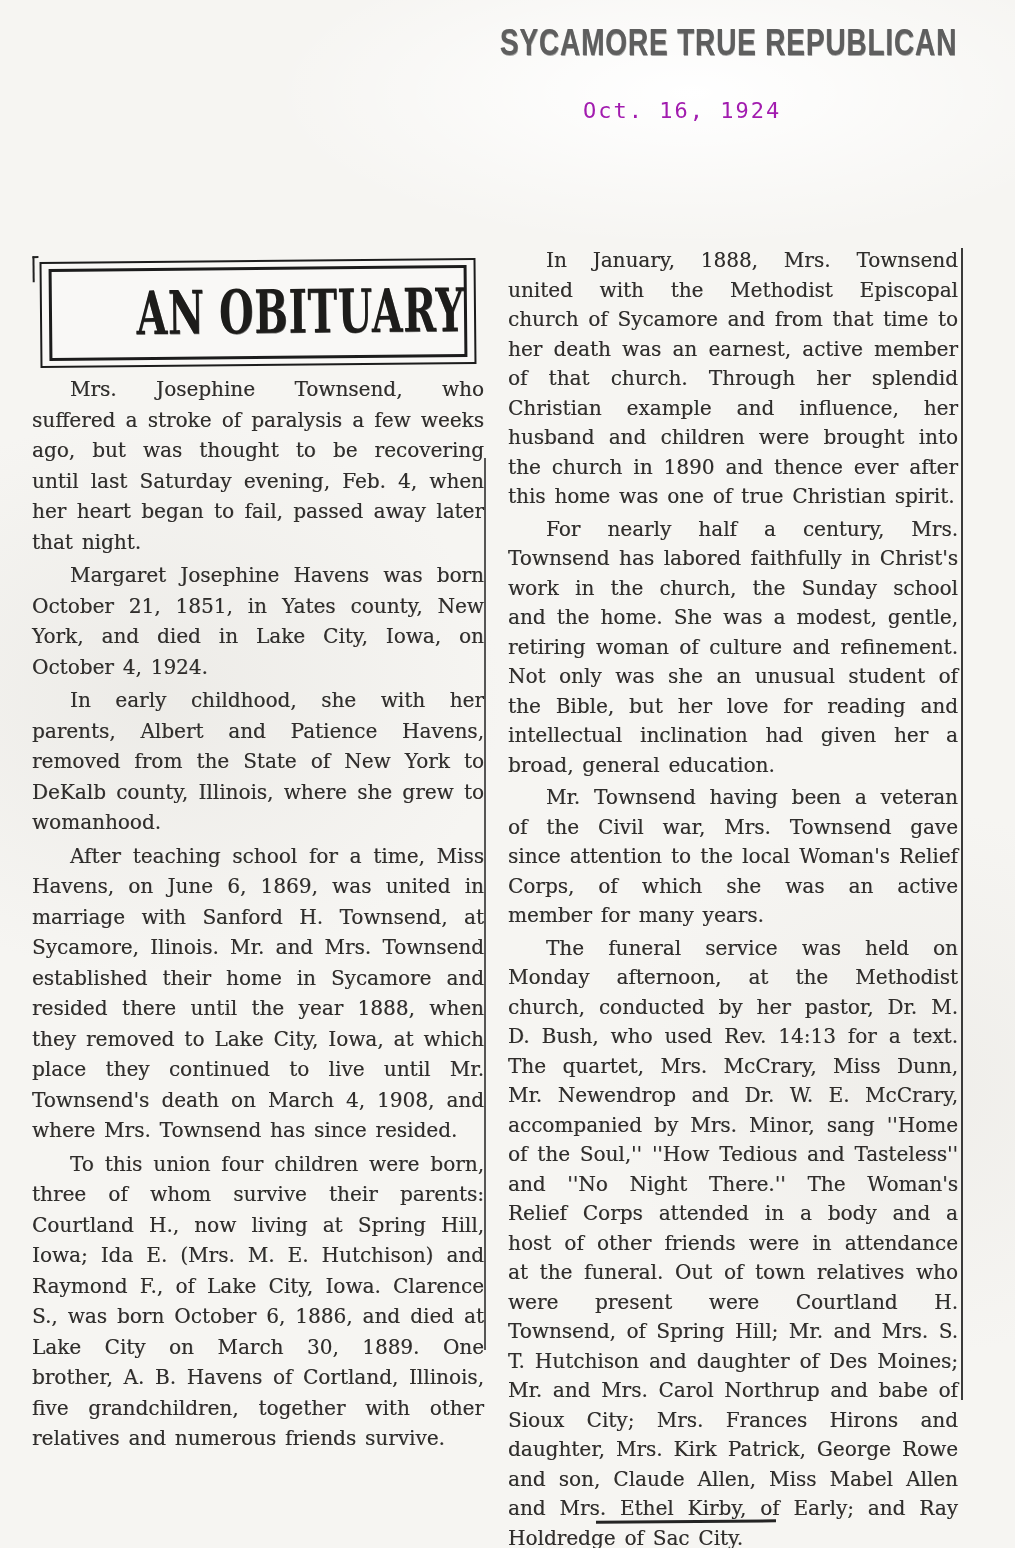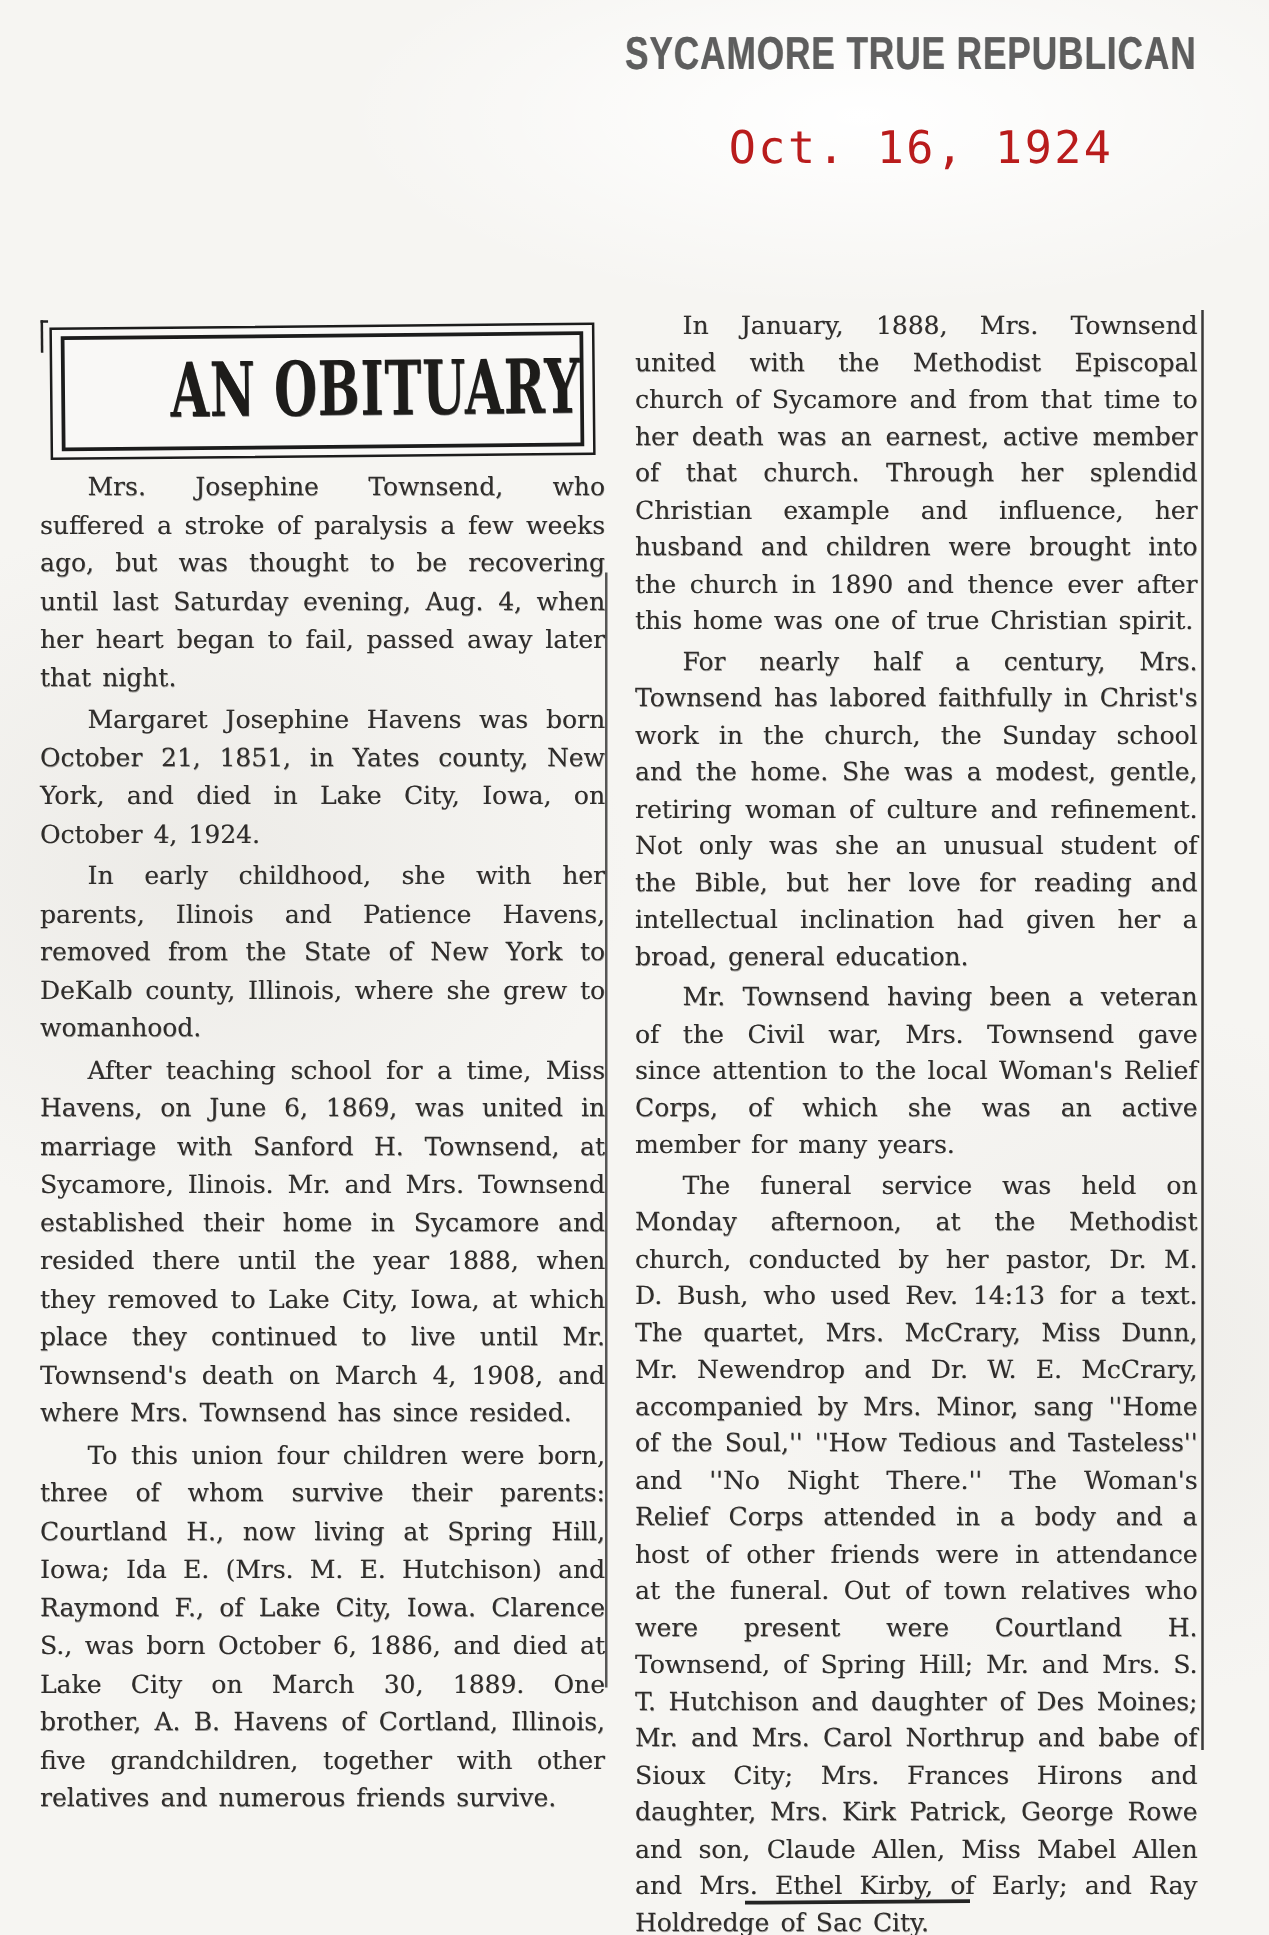--- a/index.html
+++ b/index.html
@@ -23,21 +23,21 @@
     font-family: "Liberation Sans", sans-serif;
     font-weight: bold; font-size: 37px; letter-spacing: 1px;
     color: var(--stamp_ink, #5e5e5e);
     transform: scaleX(0.76); transform-origin: left center;
     text-shadow: 0.5px 0.5px 0 rgba(95,95,95,0.55), -0.5px 0 0 rgba(95,95,95,0.35);
   }
 
   .date-line {
     position: absolute; left: 583px; top: 98px;
     font-family: "DejaVu Sans Mono", "Liberation Mono", monospace;
-    font-size: 36px; letter-spacing: 2px; color: #b91c1c;
+    font-size: 22px; letter-spacing: 2px; color: #a21caf;
     white-space: nowrap;
   }
 
   .headline-box-outer {
     position: absolute; left: 40px; top: 260px; width: 436px;
     border: 2px solid #1c1c1c;
     padding: 5px 7px;
     transform: rotate(-0.55deg);
     background: rgba(255,255,255,0.35);
   }
@@ -88,23 +88,23 @@
 <div class="date-line">Oct. 16, 1924</div>
 
 <div class="headline-box-outer">
   <div class="box-artifact"></div>
   <div class="headline-box-inner">
     <span class="headline-text">AN OBITUARY</span>
   </div>
 </div>
 
 <div class="col" id="column-1">
-  <p>Mrs. Josephine Townsend, who suffered a stroke of paralysis a few weeks ago, but was thought to be recovering until last Saturday evening, Aug. 4, when her heart began to fail, passed away later that night.</p>
+  <p>Mrs. Josephine Townsend, who suffered a stroke of paralysis a few weeks ago, but was thought to be recovering until last Saturday evening, Feb. 4, when her heart began to fail, passed away later that night.</p>
   <p>Margaret Josephine Havens was born October 21, 1851, in Yates county, New York, and died in Lake City, Iowa, on October 4, 1924.</p>
-  <p>In early childhood, she with her parents, Ilinois and Patience Havens, removed from the State of New York to DeKalb county, Illinois, where she grew to womanhood.</p>
+  <p>In early childhood, she with her parents, Albert and Patience Havens, removed from the State of New York to DeKalb county, Illinois, where she grew to womanhood.</p>
   <p>After teaching school for a time, Miss Havens, on June 6, 1869, was united in marriage with Sanford H. Townsend, at Sycamore, Ilinois. Mr. and Mrs. Townsend established their home in Sycamore and resided there until the year 1888, when they removed to Lake City, Iowa, at which place they continued to live until Mr. Townsend's death on March 4, 1908, and where Mrs. Townsend has since resided.</p>
   <p>To this union four children were born, three of whom survive their parents: Courtland H., now living at Spring Hill, Iowa; Ida E. (Mrs. M. E. Hutchison) and Raymond F., of Lake City, Iowa. Clarence S., was born October 6, 1886, and died at Lake City on March 30, 1889. One brother, A. B. Havens of Cortland, Illinois, five grandchildren, together with other relatives and numerous friends survive.</p>
 </div>
 
 <div class="col" id="column-2">
   <p>In January, 1888, Mrs. Townsend united with the Methodist Episcopal church of Sycamore and from that time to her death was an earnest, active member of that church. Through her splendid Christian example and influence, her husband and children were brought into the church in 1890 and thence ever after this home was one of true Christian spirit.</p>
   <p>For nearly half a century, Mrs. Townsend has labored faithfully in Christ's work in the church, the Sunday school and the home. She was a modest, gentle, retiring woman of culture and refinement. Not only was she an unusual student of the Bible, but her love for reading and intellectual inclination had given her a broad, general education.</p>
   <p>Mr. Townsend having been a veteran of the Civil war, Mrs. Townsend gave since attention to the local Woman's Relief Corps, of which she was an active member for many years.</p>
   <p>The funeral service was held on Monday afternoon, at the Methodist church, conducted by her pastor, Dr. M. D. Bush, who used Rev. 14:13 for a text. The quartet, Mrs. McCrary, Miss Dunn, Mr. Newendrop and Dr. W. E. McCrary, accompanied by Mrs. Minor, sang ''Home of the Soul,'' ''How Tedious and Tasteless'' and ''No Night There.'' The Woman's Relief Corps attended in a body and a host of other friends were in attendance at the funeral. Out of town relatives who were present were Courtland H. Townsend, of Spring Hill; Mr. and Mrs. S. T. Hutchison and daughter of Des Moines; Mr. and Mrs. Carol Northrup and babe of Sioux City; Mrs. Frances Hirons and daughter, Mrs. Kirk Patrick, George Rowe and son, Claude Allen, Miss Mabel Allen and Mrs. Ethel Kirby, of Early; and Ray Holdredge of Sac City.</p>
 </div>

